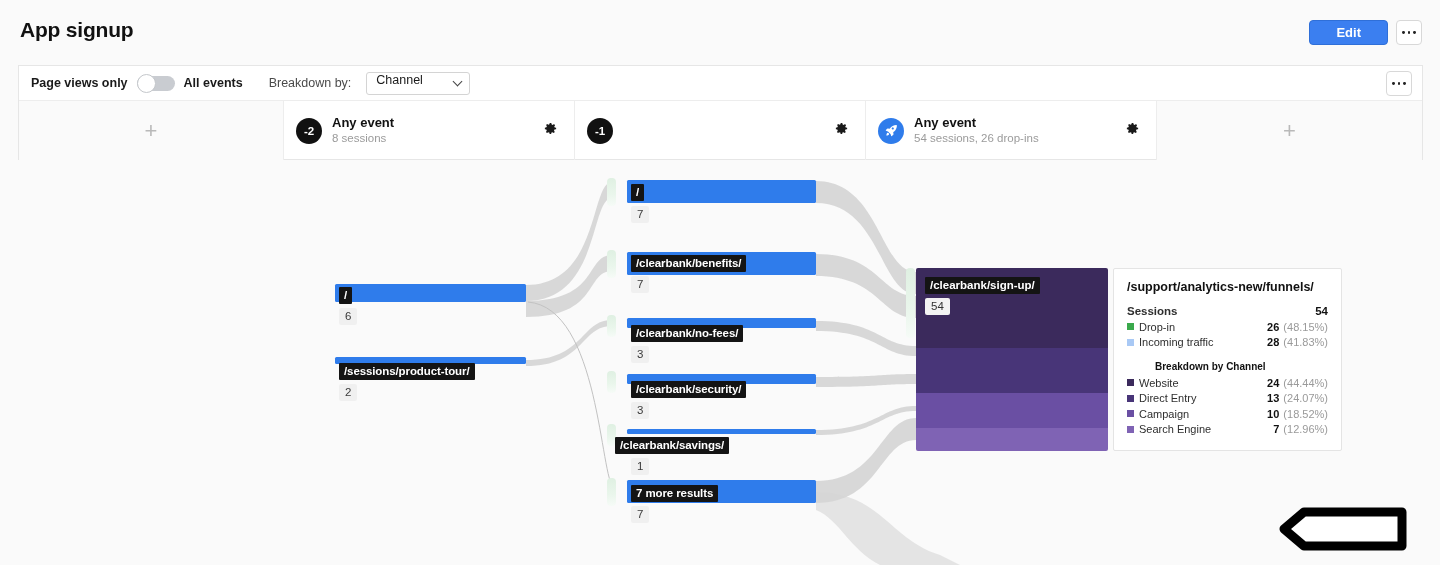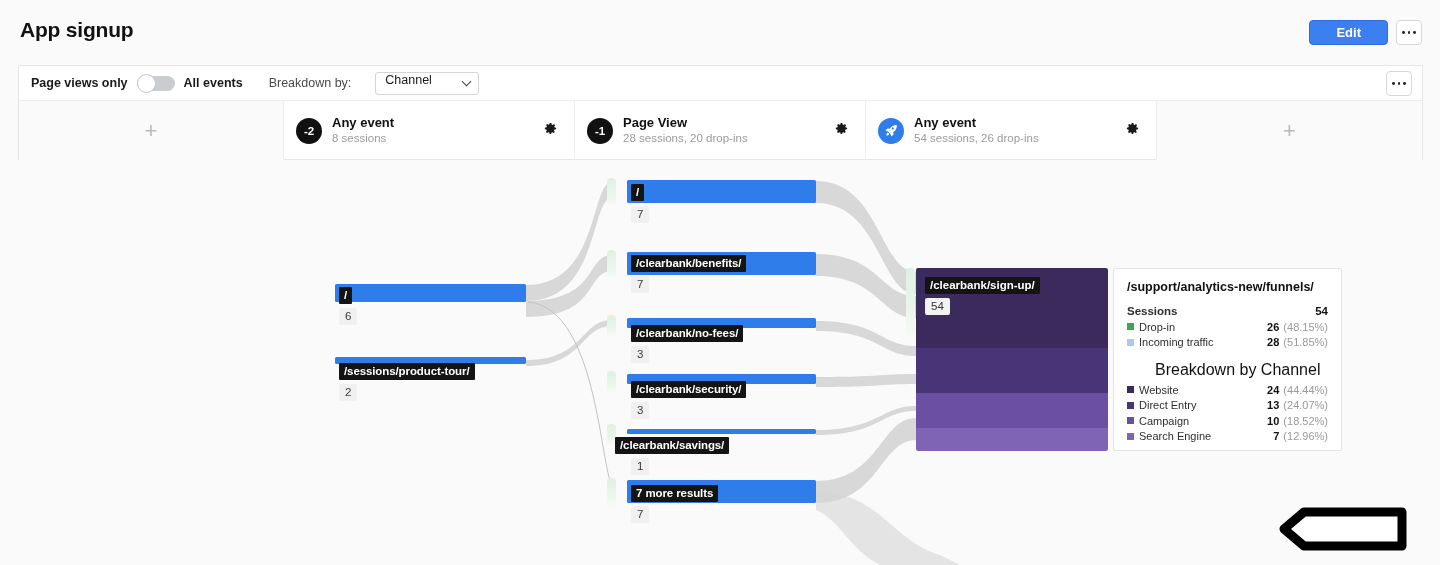--- a/index.html
+++ b/index.html
@@ -62,21 +62,21 @@
     width: 38px; height: 15px; border-radius: 8px;
     background: #c9ccd1; margin: 0 9px;
     position: relative; cursor: pointer; flex: none;
   }
   .toggle .knob {
     position: absolute; left: 0; top: -2px;
     width: 19px; height: 19px; border-radius: 50%;
     background: #fff; border: 1px solid #c4c7cb;
   }
   .breakdown-label {
-    font-size: 12.5px; color: #4a4a4a; margin-left: 26px; margin-right: 24px;
+    font-size: 12.5px; color: #4a4a4a; margin-left: 26px; margin-right: 15px;
   }
   .select {
     position: relative;
     width: 104px; height: 23px;
     border: 1px solid #d4d4d4; border-radius: 3px;
     background: #fff; font-size: 12.5px; color: #1a1a1a;
     display: flex; padding-left: 9px;
     cursor: pointer;
   }
   .select .chev {
@@ -171,21 +171,21 @@
     background: #fff; border: 1px solid #e4e4e4; border-radius: 2px;
     padding: 11px 13px 0 13px;
   }
   .detail-title { font-size: 12.5px; font-weight: bold; color: #111; margin-bottom: 8px; }
   .row { display: flex; align-items: center; height: 15.5px; font-size: 11px; }
   .row .sw { width: 7px; height: 7px; margin-right: 5px; flex: none; }
   .row .nm { color: #2e2e2e; }
   .row .val { margin-left: auto; font-weight: bold; color: #111; }
   .row .pct { color: #9a9a9a; font-weight: normal; margin-left: 4px; }
   .row.head { font-size: 11.5px; font-weight: bold; color: #111; height: 17px; }
-  .detail-sub { margin-top: 11px; font-size: 16px; font-weight: normal; color: #111; margin-bottom: 3px; padding-left: 28px; }
+  .detail-sub { margin-top: 11px; font-size: 10px; font-weight: bold; color: #111; margin-bottom: 3px; padding-left: 28px; }
 
   
   .annotation { position: absolute; left: 1248px; top: 345px; pointer-events: none; }
 </style>
 </head>
 <body>
 
 <div class="header">
   <div class="page-title">App signup</div>
   <div class="header-actions">
@@ -236,24 +236,20 @@
       <span class="gear">
         <svg viewBox="0 0 24 24" fill="#1a1a1a">
             <path d="M12 8.4a3.6 3.6 0 100 7.2 3.6 3.6 0 000-7.2zm0 5.4a1.8 1.8 0 110-3.6 1.8 1.8 0 010 3.6z"></path>
             <path d="M21 13.2v-2.4l-2.3-.5a7 7 0 00-.7-1.7l1.3-2-1.7-1.7-2 1.3a7 7 0 00-1.7-.7L13.2 3h-2.4l-.5 2.3a7 7 0 00-1.7.7l-2-1.3L4.9 6.4l1.3 2a7 7 0 00-.7 1.7L3 10.8v2.4l2.3.5c.2.6.4 1.2.7 1.7l-1.3 2 1.7 1.7 2-1.3c.5.3 1.1.5 1.7.7l.5 2.3h2.4l.5-2.3c.6-.2 1.2-.4 1.7-.7l2 1.3 1.7-1.7-1.3-2c.3-.5.5-1.1.7-1.7l2.3-.5z"></path>
           </svg>
       </span>
     </div>
 
     <div class="step" style="width:291px">
       <div class="step-badge">-1</div>
-      <div class="step-text">
-        <div class="step-name">Page View</div>
-        <div class="step-sub">28 sessions, 20 drop-ins</div>
-      </div>
       <span class="gear">
         <svg viewBox="0 0 24 24" fill="#1a1a1a">
             <path d="M12 8.4a3.6 3.6 0 100 7.2 3.6 3.6 0 000-7.2zm0 5.4a1.8 1.8 0 110-3.6 1.8 1.8 0 010 3.6z"></path>
             <path d="M21 13.2v-2.4l-2.3-.5a7 7 0 00-.7-1.7l1.3-2-1.7-1.7-2 1.3a7 7 0 00-1.7-.7L13.2 3h-2.4l-.5 2.3a7 7 0 00-1.7.7l-2-1.3L4.9 6.4l1.3 2a7 7 0 00-.7 1.7L3 10.8v2.4l2.3.5c.2.6.4 1.2.7 1.7l-1.3 2 1.7 1.7 2-1.3c.5.3 1.1.5 1.7.7l.5 2.3h2.4l.5-2.3c.6-.2 1.2-.4 1.7-.7l2 1.3 1.7-1.7-1.3-2c.3-.5.5-1.1.7-1.7l2.3-.5z"></path>
           </svg>
       </span>
     </div>
 
     <div class="step" style="width:291px">
       <div class="step-badge rocket">
@@ -376,21 +372,21 @@
     <div class="row">
       <span class="sw" style="background: rgb(58, 169, 76);"></span>
       <span class="nm">Drop-in</span>
       <span class="val">26</span>
       <span class="pct">(48.15%)</span>
     </div>
     <div class="row">
       <span class="sw" style="background: rgb(169, 201, 245);"></span>
       <span class="nm">Incoming traffic</span>
       <span class="val">28</span>
-      <span class="pct">(51.85%)</span>
+      <span class="pct">(41.83%)</span>
     </div>
 
     <div class="detail-sub">Breakdown by Channel</div>
 
     <div class="row">
       <span class="sw" style="background: rgb(59, 42, 92);"></span>
       <span class="nm">Website</span>
       <span class="val">24</span>
       <span class="pct">(44.44%)</span>
     </div>

